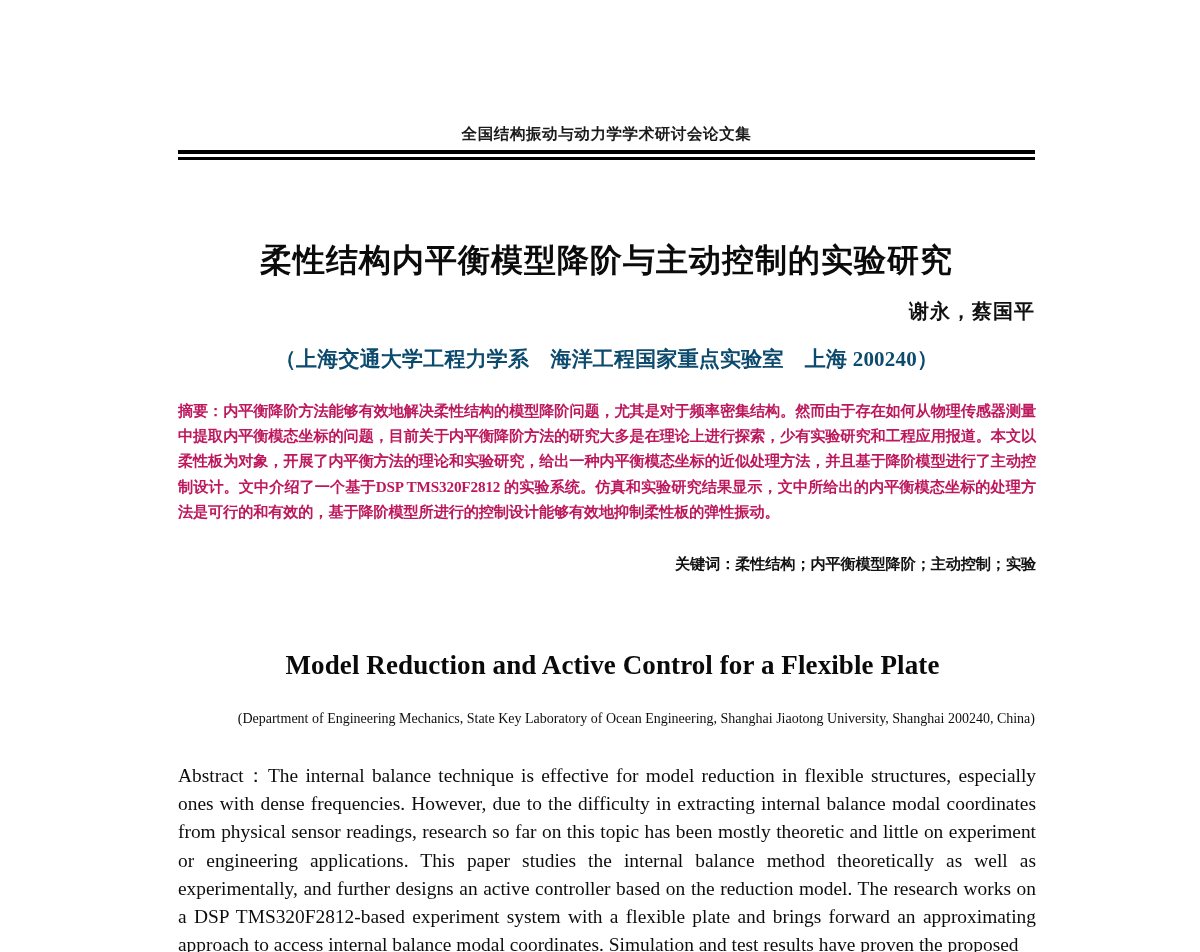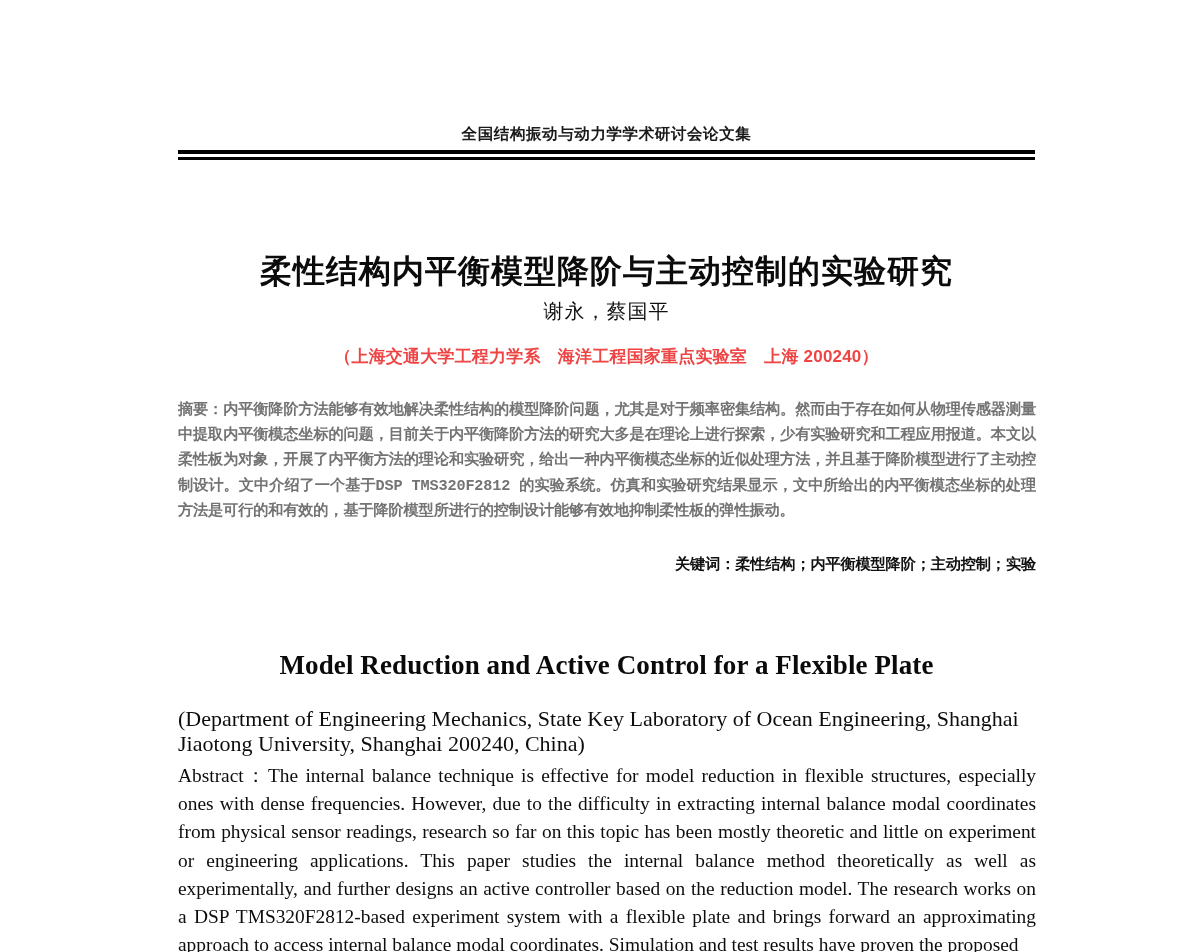--- a/index.html
+++ b/index.html
@@ -53,68 +53,68 @@
   }
   .rule-thin {
     height: 3px;
     background: #000000;
   }
 
   
   .cn-title {
     position: absolute;
     left: 178px;
-    top: 229px;
+    top: 218px;
     width: 857px;
     text-align: center;
     font-family: "DejaVu Sans", "Liberation Sans", sans-serif;
     font-size: 32px;
     font-weight: 700;
     letter-spacing: 1px;
     color: #0b0b0b;
   }
 
   .cn-authors {
     position: absolute;
     left: 178px;
     top: 298px;
     width: 857px;
-    text-align: center;
+    text-align: right;
     font-family: "DejaVu Sans", "Liberation Sans", sans-serif;
     font-size: 20px;
-    font-weight: 400;
+    font-weight: 700;
     letter-spacing: 1px;
     color: #101010;
   }
 
   .cn-affil {
     position: absolute;
     left: 178px;
     top: 345px;
     width: 857px;
     text-align: center;
-    font-family: Liberation Sans, sans-serif;
-    font-size: 17px;
+    font-family: Liberation Serif, serif;
+    font-size: 21px;
     font-weight: 700;
     letter-spacing: 0.2px;
-    color: #ef4444;
+    color: #0c4a6e;
   }
 
   
   .cn-abstract {
     position: absolute;
     left: 178px;
     top: 398px;
     width: 858px;
-    font-family: Liberation Mono, monospace;
+    font-family: Liberation Serif, serif;
     font-size: 15.2px;
     font-weight: 700;
     line-height: 25.2px;
     text-align: justify;
-    color: #737373;
+    color: #be185d;
     letter-spacing: -0.15px;
   }
   .cn-abstract .lead {
     font-weight: 700;
   }
   .cn-keywords {
     position: absolute;
     left: 178px;
     top: 552px;
     width: 858px;
@@ -123,21 +123,21 @@
     font-weight: 700;
     line-height: 25px;
     color: #111111;
     letter-spacing: -0.15px;
     text-align: right;
   }
 
   
   .en-title {
     position: absolute;
-    left: 178px;
+    left: 184px;
     top: 628px;
     width: 857px;
     text-align: center;
     font-family: "Liberation Serif", "DejaVu Serif", serif;
     font-size: 27px;
     font-weight: 700;
     letter-spacing: 0.1px;
     color: #0a0a0a;
   }
 
@@ -151,23 +151,23 @@
     font-size: 22px;
     font-weight: 400;
     color: #0d0d0d;
   }
 
   .en-affil {
     position: absolute;
     left: 178px;
     top: 706px;
     width: 857px;
-    text-align: left;
-    font-family: "Liberation Serif", "DejaVu Serif", serif;
-    font-size: 22px;
+    text-align: right;
+    font-family: "Liberation Serif", "DejaVu Serif", serif;
+    font-size: 14px;
     font-weight: 400;
     line-height: 25px;
     color: #0d0d0d;
   }
 
   .en-abstract {
     position: absolute;
     left: 178px;
     top: 762px;
     width: 858px;

